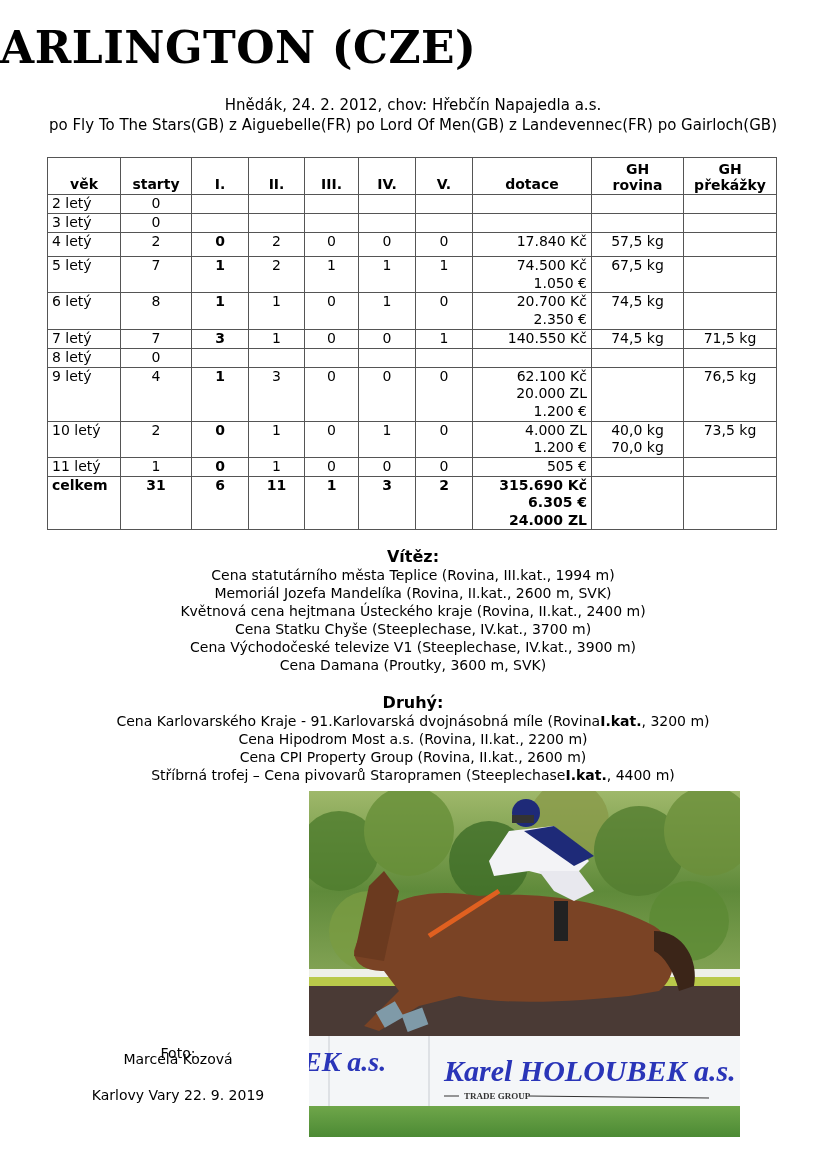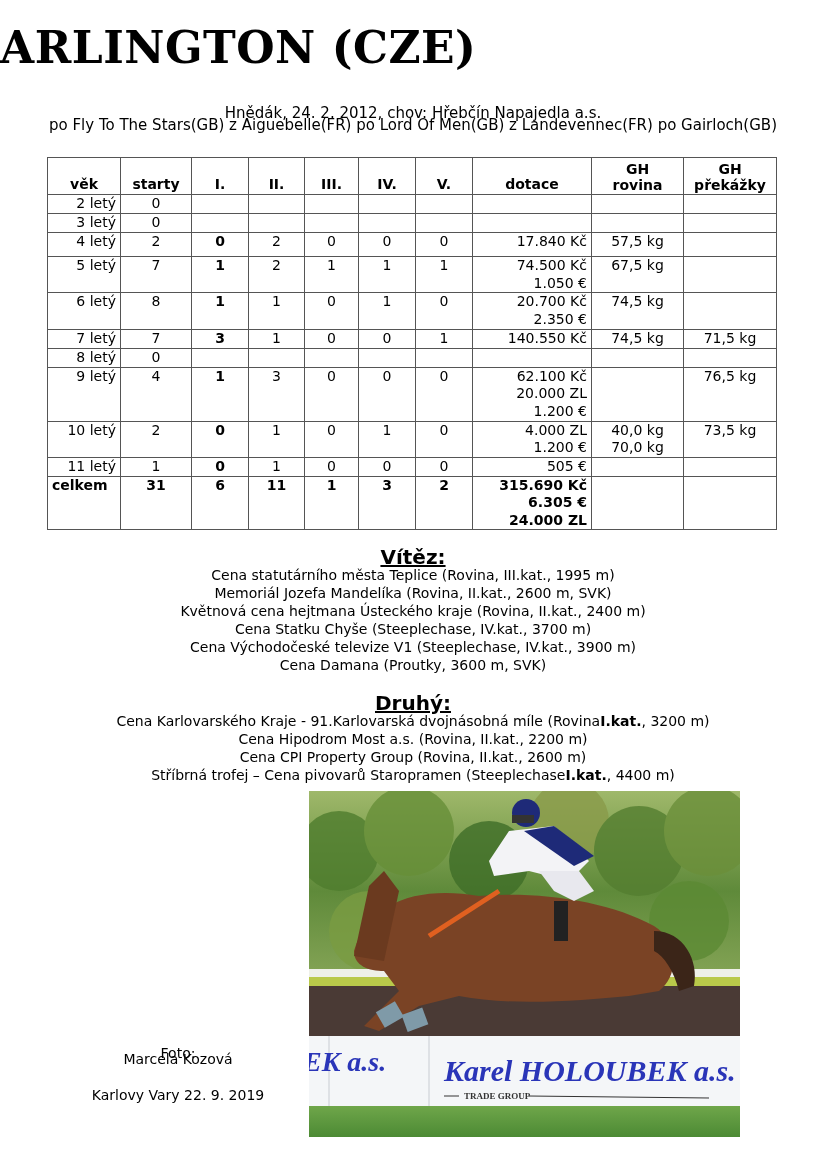--- a/index.html
+++ b/index.html
@@ -1,34 +1,34 @@
 <!DOCTYPE html>
 <html><head>
 <meta charset="utf-8">
 <style>
   html, body { margin: 0; padding: 0; background: #ffffff; }
   body { width: 826px; height: 1171px; position: relative; overflow: hidden;
          font-family: "DejaVu Sans", sans-serif; color: #000; }
   .title { position: absolute; left: 0; top: 22px; width: 826px; 
            font-family: "DejaVu Serif", serif; font-weight: bold; font-size: 44px; letter-spacing: 0.5px; }
   .sub { position: absolute; left: 0; width: 826px; text-align: center; font-size: 15px; }
-  .sub1 { top: 104px; }
+  .sub1 { top: 96px; }
   .sub2 { top: 116px; }
   table.stats { position: absolute; left: 47px; top: 157px; border-collapse: collapse;
                 font-size: 14px; table-layout: fixed; }
   table.stats td, table.stats th { border: 1px solid #555; padding: 0 4px; vertical-align: top;
                 line-height: 17.5px; }
   table.stats th { font-weight: bold; vertical-align: bottom; text-align: center; padding-bottom: 1px; }
-  td.age { text-align: right; }
+  td.age { text-align: left; }
   td.c { text-align: center; }
   td.b { font-weight: bold; }
   td.r { text-align: right; }
   tr.total td { font-weight: bold; }
   .section { position: absolute; left: 0; width: 826px; text-align: center; font-size: 14px; line-height: 18px; }
-  .section .hd { font-weight: bold; font-size: 20px; text-decoration: underline; }
+  .section .hd { font-weight: bold; font-size: 16px; }
   .credit { position: absolute; left: 70px; width: 216px; text-align: center; font-size: 14px; }
   .photo { position: absolute; left: 309px; top: 791px; width: 441px; height: 346px; overflow: hidden; }
 </style>
 </head>
 <body>
 
 <div class="title">ARLINGTON (CZE)</div>
 <div class="sub sub1">Hnědák,  24. 2. 2012,  chov: Hřebčín Napajedla a.s.</div>
 <div class="sub sub2">po Fly To The Stars(GB) z Aiguebelle(FR) po Lord Of Men(GB) z Landevennec(FR) po Gairloch(GB)</div>
 
@@ -225,21 +225,21 @@
         </td>
         <td class="c"></td>
         <td class="c"></td>
       </tr>
     </tbody>
 </table>
 
 <div class="section" style="top:548px">
   <div class="hd">Vítěz:</div>
   <div id="winner-list">
-      <div>Cena statutárního města Teplice (Rovina, III.kat., 1995 m)</div>
+      <div>Cena statutárního města Teplice (Rovina, III.kat., 1994 m)</div>
       <div>Memoriál Jozefa Mandelíka (Rovina, II.kat., 2600 m, SVK)</div>
       <div>Květnová cena hejtmana Ústeckého kraje (Rovina, II.kat., 2400 m)</div>
       <div>Cena Statku Chyše (Steeplechase, IV.kat., 3700 m)</div>
       <div>Cena Východočeské televize V1 (Steeplechase, IV.kat., 3900 m)</div>
       <div>Cena Damana (Proutky, 3600 m, SVK)</div>
     </div>
 </div>
 
 <div class="section" style="top:694px">
   <div class="hd">Druhý:</div>

